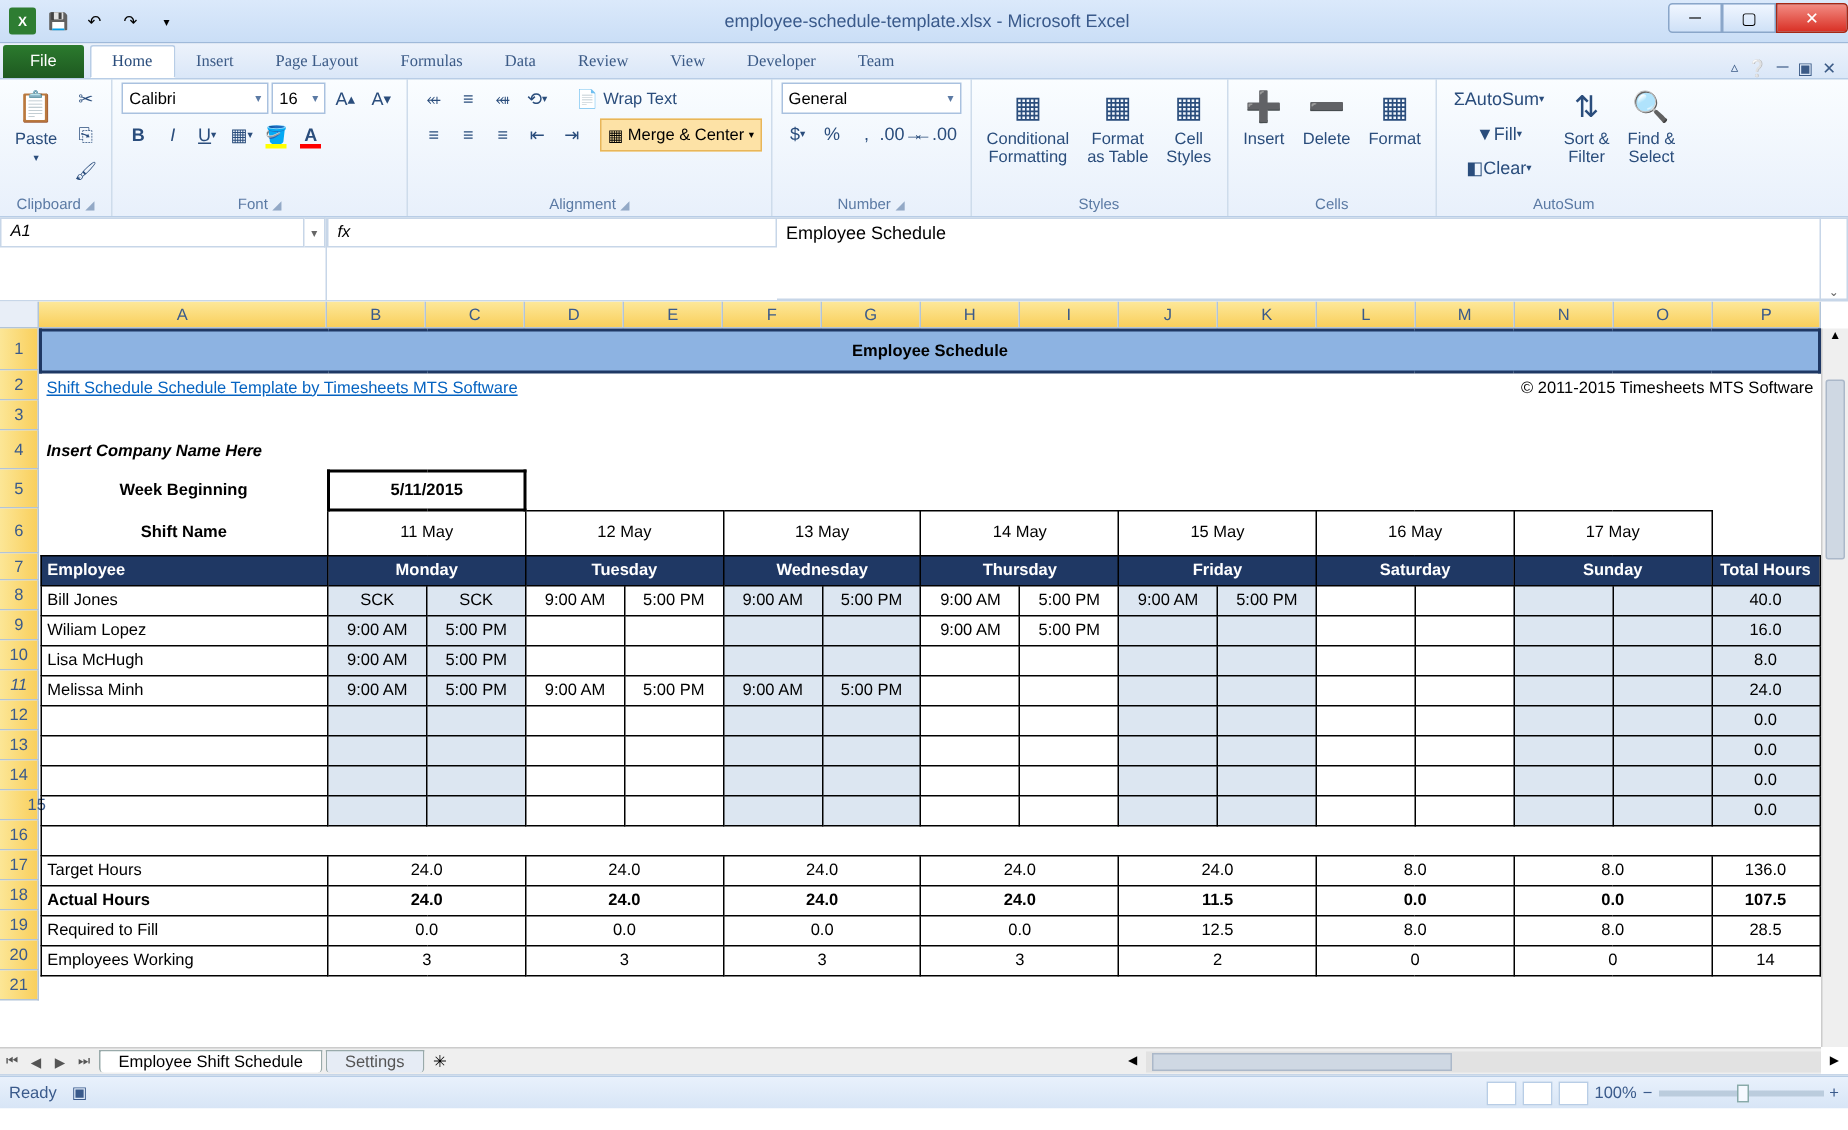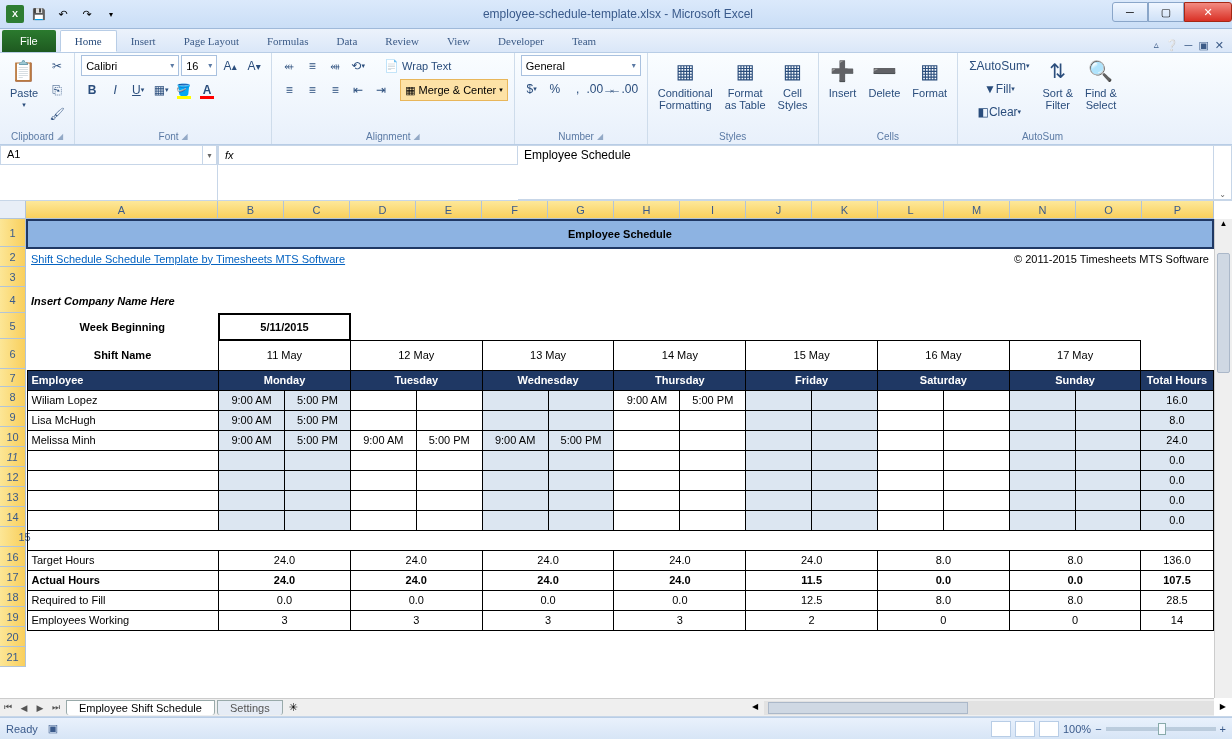--- a/index.html
+++ b/index.html
@@ -35,21 +35,21 @@
 .sbtn{width:22px;height:22px;display:flex;align-items:center;justify-content:center;border:1px solid transparent;font-size:12px;color:#2a4d7c;}
 .fontbox{height:21px;border:1px solid #a9c1df;background:#fff;font-size:11px;padding:0 4px;display:flex;align-items:center;justify-content:space-between;}
 .fontbox .dd{font-size:8px;color:#5b7aa4;}
 .fontname{width:98px;}
 .fontsize{width:36px;}
 .merge{background:#fde2a6;border:1px solid #e8b65a;padding:2px 4px;display:flex;align-items:center;gap:3px;font-size:11px;height:22px;}
 
 
 .fxbar{height:56px;display:flex;border-bottom:1px solid #c7d6e8;}
 .namebox{width:218px;border-right:1px solid #c7d6e8;display:flex;align-items:flex-start;}
-.namebox .nb{flex:1;border:1px solid #c7d6e8;margin:0;height:20px;padding:2px 6px;font-size:11px;}
+.namebox .nb{flex:1;border:1px solid #c7d6e8;margin:0;height:20px;padding:2px 6px;font-size:11px;font-style:italic;}
 .namebox .nbdd{width:14px;height:20px;border:1px solid #c7d6e8;border-left:none;display:flex;align-items:center;justify-content:center;font-size:8px;color:#666;}
 .fxwrap{flex:1;display:flex;}
 .fxbtns{width:300px;display:flex;align-items:flex-start;}
 .fxcell{border:1px solid #c7d6e8;height:20px;width:100%;display:flex;align-items:center;}
 .fxcell .fx{font-style:italic;font-size:11px;padding:0 6px;}
 .fxval{flex:1;border:1px solid #c7d6e8;border-left:none;padding:2px 6px;font-size:12px;height:100%;}
 .fxexp{width:18px;border:1px solid #c7d6e8;border-left:none;height:100%;display:flex;align-items:flex-end;justify-content:center;font-size:8px;color:#666;}
 
 
 .gridwrap{position:relative;height:516px;overflow:hidden;border-bottom:1px solid #c7d6e8;}
@@ -422,20 +422,38 @@
             <td colspan="2">Monday</td>
             <td colspan="2">Tuesday</td>
             <td colspan="2">Wednesday</td>
             <td colspan="2">Thursday</td>
             <td colspan="2">Friday</td>
             <td colspan="2">Saturday</td>
             <td colspan="2">Sunday</td>
             <td>Total Hours</td>
           </tr>
           <tr class="emp" style="height:20px">
+            <td class="l">Bill Jones</td>
+            <td class="blue">SCK</td>
+            <td class="blue">SCK</td>
+            <td class="">9:00 AM</td>
+            <td class="">5:00 PM</td>
+            <td class="blue">9:00 AM</td>
+            <td class="blue">5:00 PM</td>
+            <td class="">9:00 AM</td>
+            <td class="">5:00 PM</td>
+            <td class="blue">9:00 AM</td>
+            <td class="blue">5:00 PM</td>
+            <td class=""></td>
+            <td class=""></td>
+            <td class="blue"></td>
+            <td class="blue"></td>
+            <td class="blue">40.0</td>
+          </tr>
+          <tr class="emp" style="height:20px">
             <td class="l">Wiliam Lopez</td>
             <td class="blue">9:00 AM</td>
             <td class="blue">5:00 PM</td>
             <td class=""></td>
             <td class=""></td>
             <td class="blue"></td>
             <td class="blue"></td>
             <td class="">9:00 AM</td>
             <td class="">5:00 PM</td>
             <td class="blue"></td>

